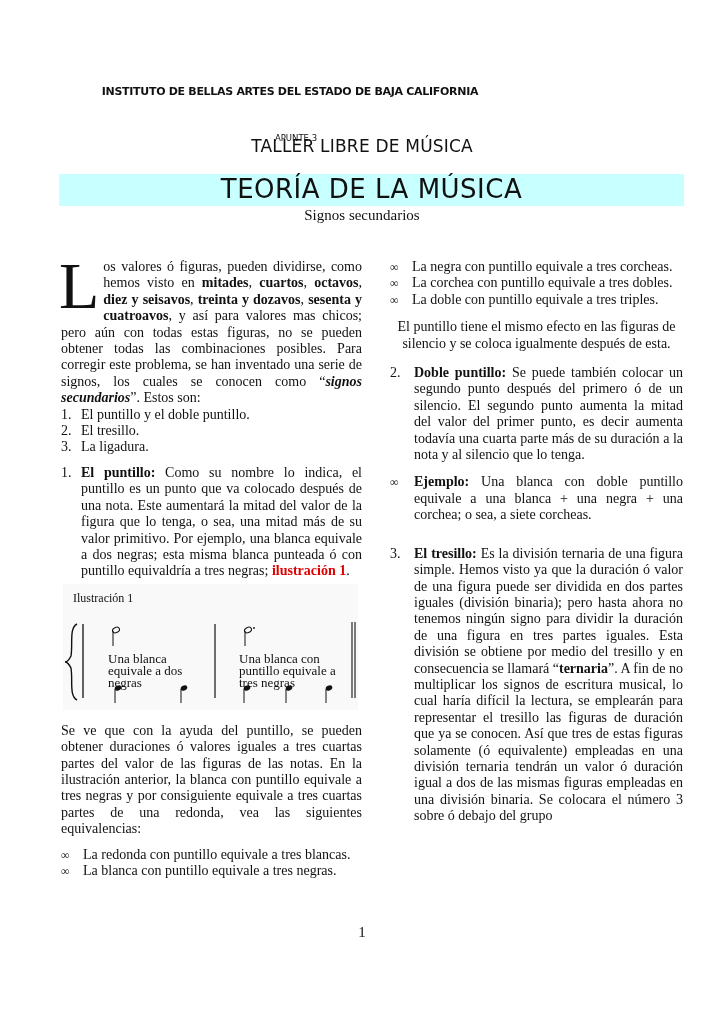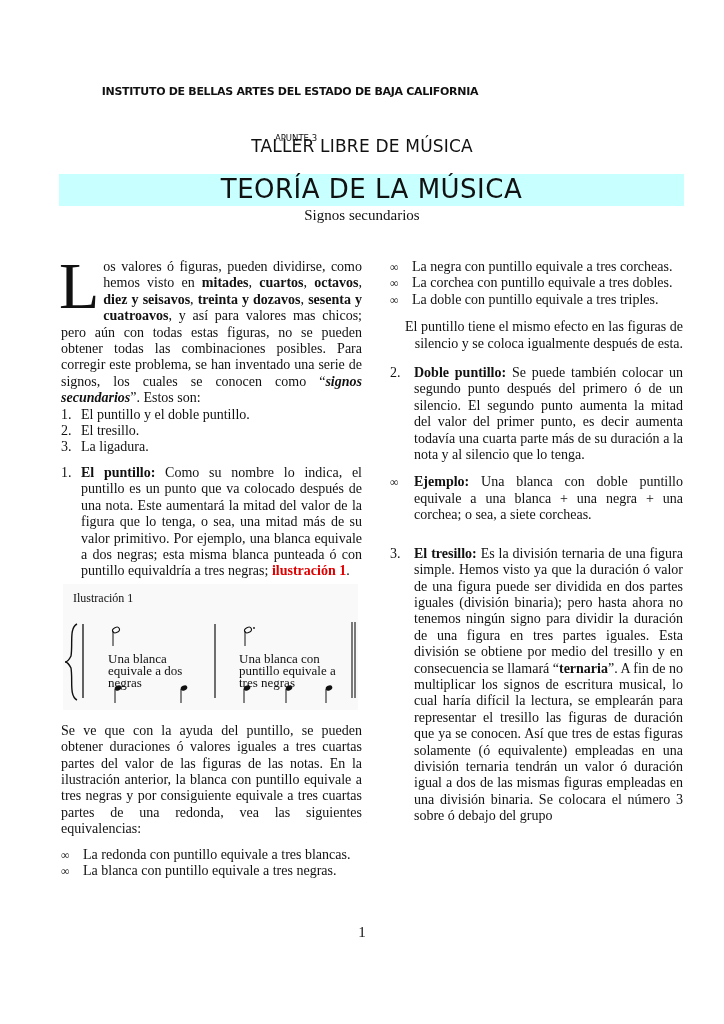--- a/index.html
+++ b/index.html
@@ -114,21 +114,21 @@
     </ul>
   </div>
 
   <div class="col right">
     <ul class="bullets">
       <li><span class="b">∞</span><span>La negra con puntillo equivale a tres corcheas.</span></li>
       <li><span class="b">∞</span><span>La corchea con puntillo equivale a tres dobles.</span></li>
       <li><span class="b">∞</span><span>La doble con puntillo equivale a tres triples.</span></li>
     </ul>
     <div class="gap" style="height:11px"></div>
-    <p style="text-align:right">El puntillo tiene el mismo efecto en las figuras de silencio y se coloca igualmente después de esta.</p>
+    <p style="text-align:center">El puntillo tiene el mismo efecto en las figuras de silencio y se coloca igualmente después de esta.</p>
     <div class="gap" style="height:13px"></div>
     <ul class="num-list">
       <li style="padding-left:24px"><span class="n">2.</span><b>Doble puntillo:</b><span> Se puede también colocar un segundo punto después del primero ó de un silencio. El segundo punto aumenta la mitad del valor del primer punto, es decir aumenta todavía una cuarta parte más de su duración a la nota y al silencio que lo tenga.</span></li>
     </ul>
     <div class="gap" style="height:11px"></div>
     <ul class="bullets">
       <li style="padding-left:24px"><span class="b">∞</span><b>Ejemplo:</b><span> Una blanca con doble puntillo equivale a una blanca + una negra + una corchea; o sea, a siete corcheas.</span></li>
     </ul>
     <div class="gap" style="height:11px"></div>
     <div class="gap" style="height:11px"></div>

